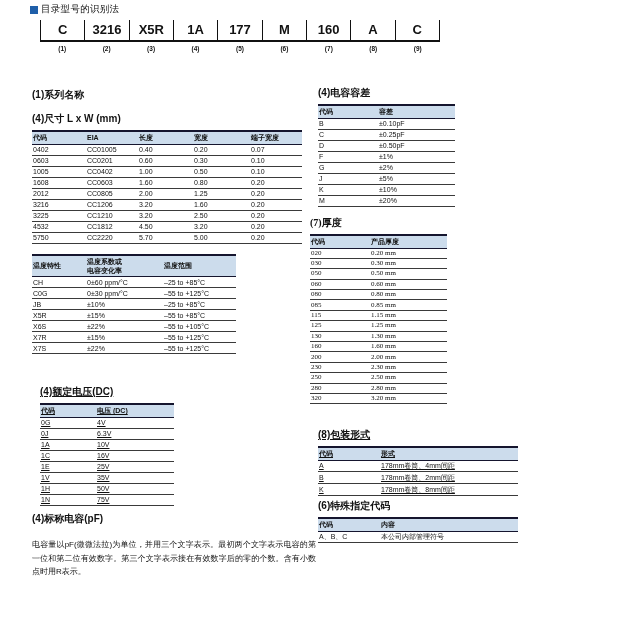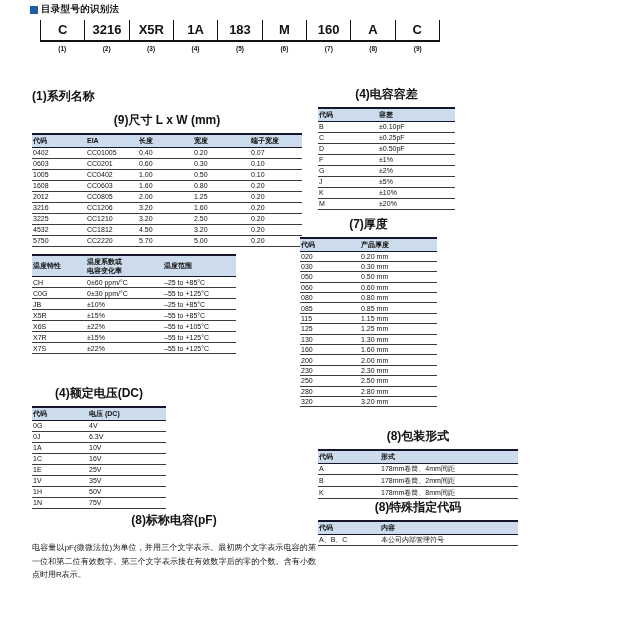--- a/index.html
+++ b/index.html
@@ -10,39 +10,39 @@
     color: #111;
     position: relative;
     overflow: hidden;
   }
   .page { position: relative; width: 627px; height: 621px; background: #fff; }
 
   
   .title {
     position: absolute; left: 30px; top: 3px;
     display: flex; align-items: center; gap: 3px;
-    font-size: 9.5px; font-weight: bold; letter-spacing: .3px;
+    font-size: 9.5px; font-weight: normal; letter-spacing: .3px;
   }
   .title .sq { width: 8px; height: 8px; background: #1f5fa9; display: inline-block; }
 
   
   .pn { position: absolute; left: 40px; top: 20px; width: 400px; }
   .pn-cells { display: flex; border-bottom: 2px solid #111; }
   .pn-cell {
     flex: 1; text-align: center; font-weight: bold; font-size: 13px;
     line-height: 20px; height: 20px;
     border-right: 1.5px solid #111;
   }
   .pn-cell:first-child { border-left: 1.5px solid #111; }
   .pn-labels { display: flex; }
   .pn-label { flex: 1; text-align: center; font-weight: bold; font-size: 6.5px; padding-top: 3px; }
 
   
   .section { position: absolute; }
-  .sec-label { font-weight: bold; font-size: 12px; margin-bottom: 4px; white-space: nowrap; text-align: center; }
+  .sec-label { font-weight: bold; font-size: 10px; margin-bottom: 4px; white-space: nowrap; }
 
   table { border-collapse: collapse; table-layout: fixed; }
   th {
     background: #ccdcec;
     border-top: 2px solid #15152e;
     border-bottom: 1px solid #15152e;
     font-size: 7px; font-weight: bold; text-align: left;
     padding: 2px 2px 1px 1px;
     white-space: pre-line; line-height: 8.5px;
     vertical-align: middle;
@@ -66,25 +66,25 @@
   .t6 th:nth-child(2), .t7 th:nth-child(2){width:77px}
   .t7 td { height: 10.4px; }
   .t8, .t9 { width: 200px; }
   .t8 th:nth-child(1), .t9 th:nth-child(1){width:62px}
   .t8 th:nth-child(2), .t9 th:nth-child(2){width:138px}
   .t8 td { height: 11.8px; }
 
   #sec1 { left: 32px; top: 88px; }
   #sec2 { left: 32px; top: 112px; }
   #sec3 { left: 32px; top: 254px; }
-  #sec4 { left: 32px; top: 385px; }
+  #sec4 { left: 40px; top: 385px; text-decoration: underline; }
   #sec5 { left: 32px; top: 512px; width: 284px; }
   #sec6 { left: 318px; top: 86px; }
-  #sec7 { left: 300px; top: 216px; }
-  #sec8 { left: 318px; top: 428px; }
+  #sec7 { left: 310px; top: 216px; font-family: Liberation Serif, serif; }
+  #sec8 { left: 318px; top: 428px; text-decoration: underline; }
   #sec9 { left: 318px; top: 499px; }
 
   .para { font-size: 8px; line-height: 13.5px; text-align: justify; margin-top: 12px; }
   .examples { margin-top: 15px; font-size: 8px; line-height: 11px; }
   .examples .ex-indent { padding-left: 23px; }
 </style>
 </head>
 <body>
 
 <div class="page">
@@ -93,21 +93,21 @@
     <span class="sq"></span>
     <span>目录型号的识别法</span>
   </div>
 
   <div class="pn">
     <div class="pn-cells">
       <div class="pn-cell">C</div>
       <div class="pn-cell">3216</div>
       <div class="pn-cell">X5R</div>
       <div class="pn-cell">1A</div>
-      <div class="pn-cell">183</div>
+      <div class="pn-cell">177</div>
       <div class="pn-cell">M</div>
       <div class="pn-cell">160</div>
       <div class="pn-cell">A</div>
       <div class="pn-cell">C</div>
     </div>
     <div class="pn-labels">
       <div class="pn-label">(1)</div>
       <div class="pn-label">(2)</div>
       <div class="pn-label">(3)</div>
       <div class="pn-label">(4)</div>
@@ -117,21 +117,21 @@
       <div class="pn-label">(8)</div>
       <div class="pn-label">(9)</div>
     </div>
   </div>
 
   <div class="section" id="sec1">
     <div class="sec-label">(1)系列名称</div>
   </div>
 
   <div class="section" id="sec2">
-    <div class="sec-label">(9)尺寸 L x W (mm)</div>
+    <div class="sec-label">(4)尺寸 L x W (mm)</div>
     <table class="t2">
         <thead>
           <tr>
             <th>代码</th>
             <th>EIA</th>
             <th>长度</th>
             <th>宽度</th>
             <th>端子宽度</th>
           </tr>
         </thead>
@@ -293,21 +293,21 @@
           </tr>
           <tr>
             <td>1N</td>
             <td>75V</td>
           </tr>
         </tbody>
       </table>
   </div>
 
   <div class="section" id="sec5">
-    <div class="sec-label">(8)标称电容(pF)</div>
+    <div class="sec-label">(4)标称电容(pF)</div>
     <div class="para">电容量以pF(微微法拉)为单位，并用三个文字表示。最初两个文字表示电容的第一位和第二位有效数字。第三个文字表示接在有效数字后的零的个数。含有小数点时用R表示。</div>
   </div>
 
   <div class="section" id="sec6">
     <div class="sec-label">(4)电容容差</div>
     <table class="t6">
         <thead>
           <tr>
             <th>代码</th>
             <th>容差</th>
@@ -444,21 +444,21 @@
           </tr>
           <tr>
             <td>K</td>
             <td>178mm卷筒、8mm间距</td>
           </tr>
         </tbody>
       </table>
   </div>
 
   <div class="section" id="sec9">
-    <div class="sec-label">(8)特殊指定代码</div>
+    <div class="sec-label">(6)特殊指定代码</div>
     <table class="t9">
         <thead>
           <tr>
             <th>代码</th>
             <th>内容</th>
           </tr>
         </thead>
         <tbody>
           <tr>
             <td>A、B、C</td>

